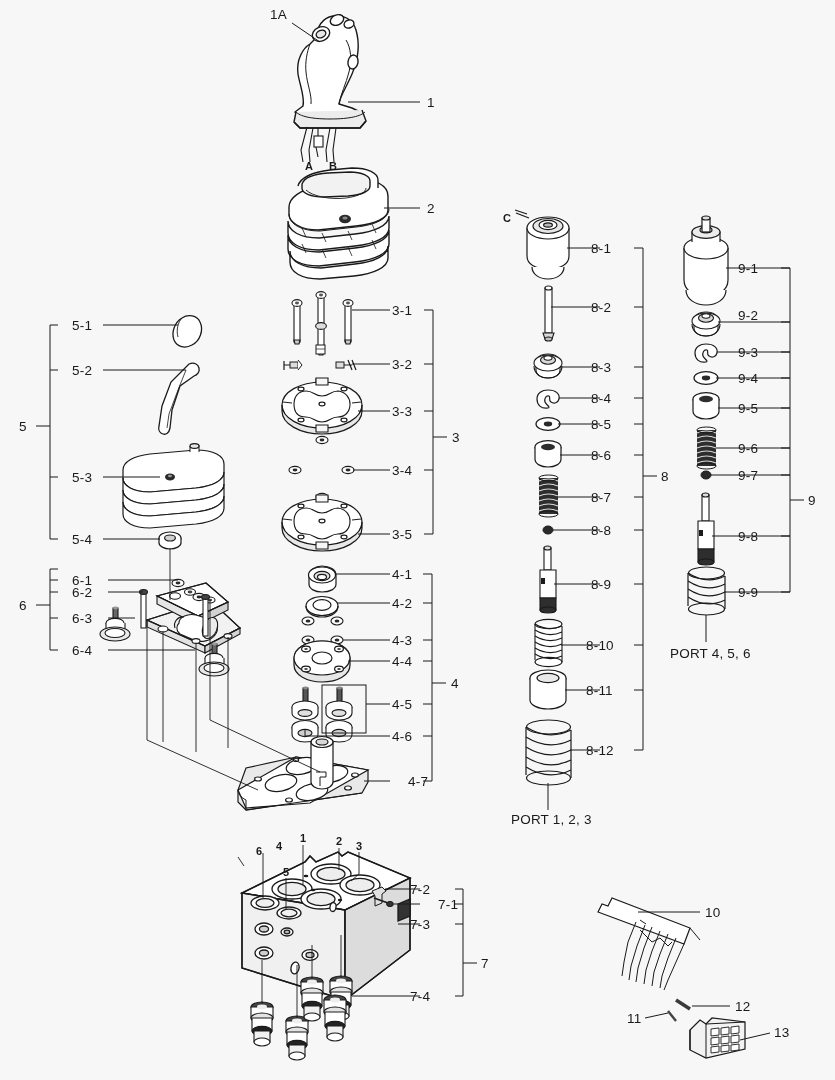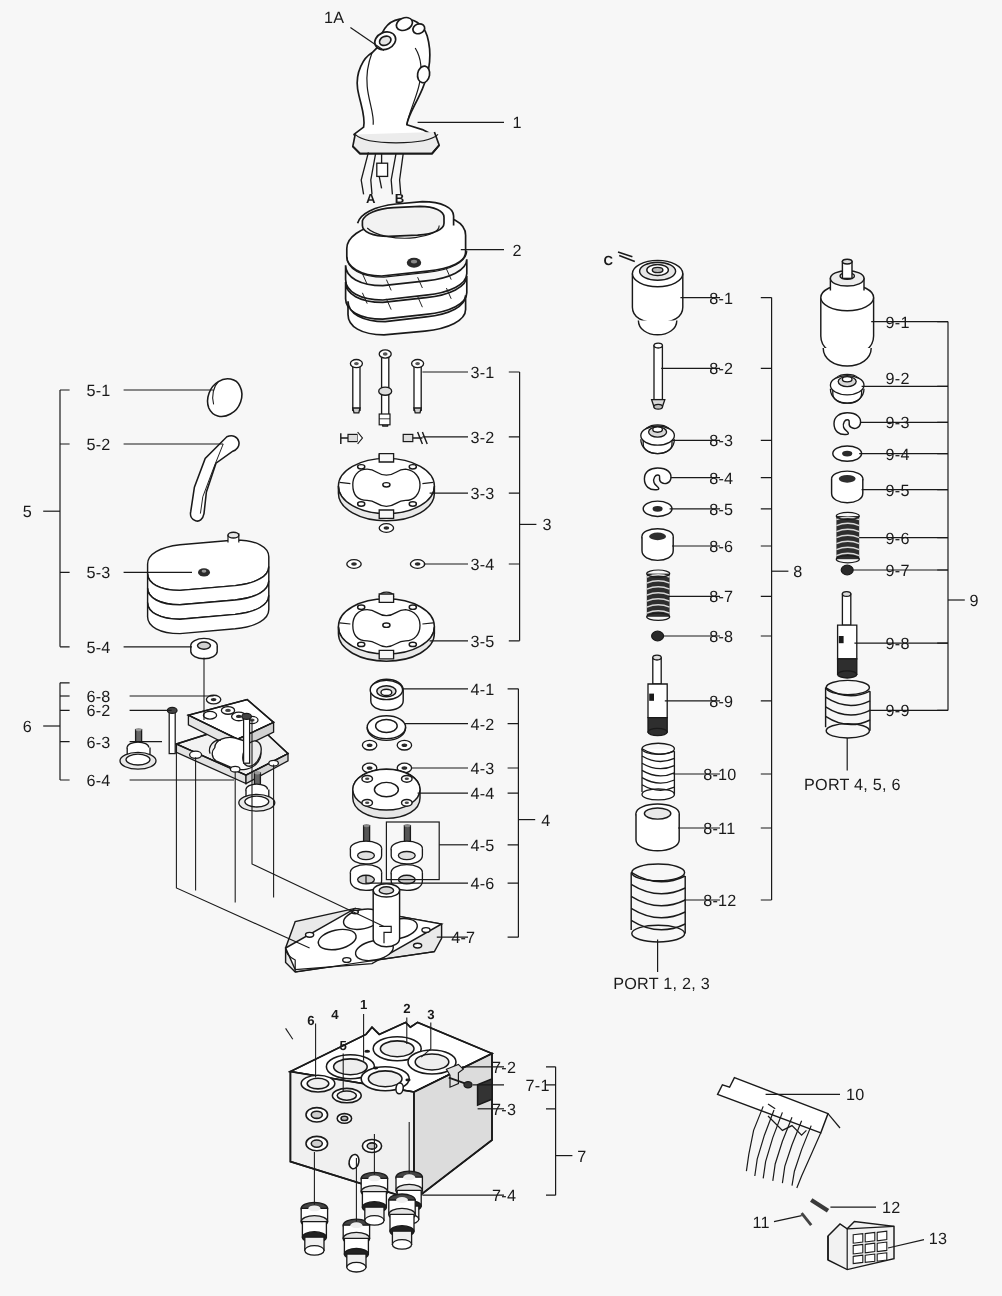--- a/index.html
+++ b/index.html
@@ -801,30 +801,30 @@
 <div class="lbl" style="left:392px;top:463px;">3-4</div>
 <div class="lbl" style="left:392px;top:527px;">3-5</div>
 <div class="lbl" style="left:452px;top:430px;">3</div>
 
 <div class="lbl" style="left:392px;top:567px;">4-1</div>
 <div class="lbl" style="left:392px;top:596px;">4-2</div>
 <div class="lbl" style="left:392px;top:633px;">4-3</div>
 <div class="lbl" style="left:392px;top:654px;">4-4</div>
 <div class="lbl" style="left:392px;top:697px;">4-5</div>
 <div class="lbl" style="left:392px;top:729px;text-align:right;">4-6</div>
-<div class="lbl" style="left:376px;top:774px;text-align:right;">4-7</div>
+<div class="lbl" style="left:408px;top:774px;text-align:right;">4-7</div>
 <div class="lbl" style="left:451px;top:676px;">4</div>
 
 <div class="lbl" style="left:72px;top:318px;">5-1</div>
 <div class="lbl" style="left:72px;top:363px;">5-2</div>
 <div class="lbl" style="left:72px;top:470px;">5-3</div>
 <div class="lbl" style="left:72px;top:532px;">5-4</div>
 <div class="lbl" style="left:19px;top:419px;">5</div>
 
-<div class="lbl" style="left:72px;top:573px;">6-8</div>
+<div class="lbl" style="left:72px;top:573px;">6-1</div>
 <div class="lbl" style="left:72px;top:585px;">6-2</div>
 <div class="lbl" style="left:72px;top:611px;">6-3</div>
 <div class="lbl" style="left:72px;top:643px;">6-4</div>
 <div class="lbl" style="left:19px;top:598px;">6</div>
 
 <div class="lbl tiny" style="left:300px;top:832px;">1</div>
 <div class="lbl tiny" style="left:336px;top:835px;">2</div>
 <div class="lbl tiny" style="left:356px;top:840px;">3</div>
 <div class="lbl tiny" style="left:276px;top:840px;">4</div>
 <div class="lbl tiny" style="left:283px;top:866px;">5</div>

